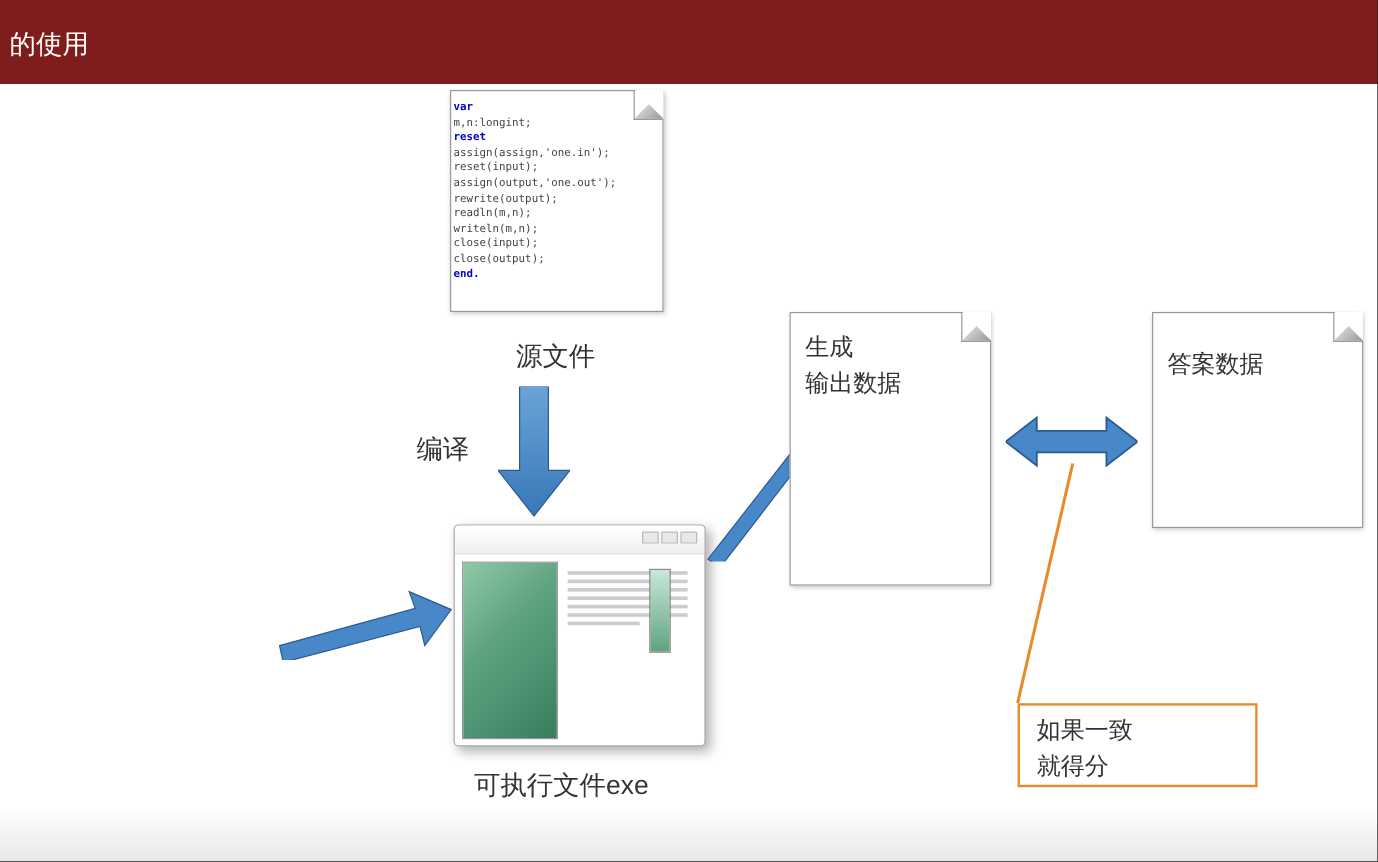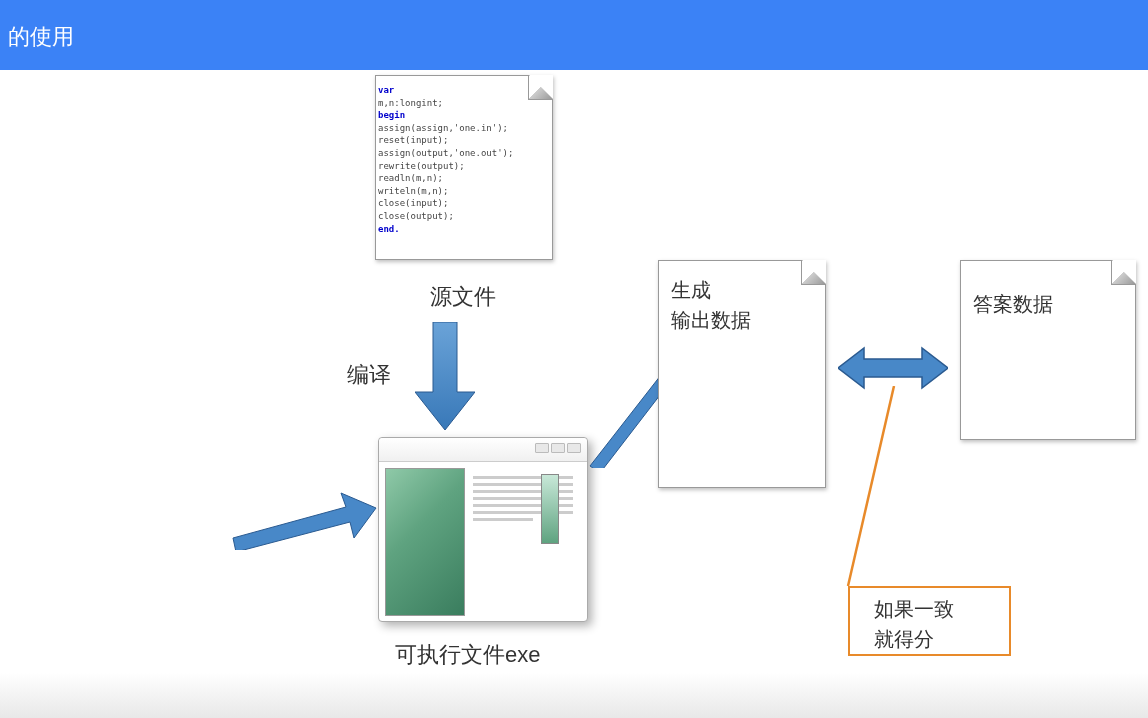--- a/index.html
+++ b/index.html
@@ -1,17 +1,17 @@
 <!DOCTYPE html>
 <html><head>
 <meta charset="utf-8">
 <style>
 *{margin:0;padding:0;box-sizing:border-box}
 body{width:1148px;height:718px;font-family:"Microsoft YaHei",Arial,sans-serif;background:#1a1a1a;overflow:hidden}
-.header{height:70px;background:#3b82f6;color:#fff;font-size:22px;padding:22px 0 0 8px;font-weight:400}
+.header{height:70px;background:#7f1d1d;color:#fff;font-size:22px;padding:22px 0 0 8px;font-weight:400}
 .canvas{position:relative;width:100%;height:648px;background:linear-gradient(to bottom,#fff 0%,#fff 93%,#e8e8e8 100%)}
 .doc-icon{position:absolute;background:#fff;border:1px solid #999;box-shadow:1px 2px 4px rgba(0,0,0,0.25)}
 .doc-fold{position:absolute;top:0;right:0;width:24px;height:24px;background:linear-gradient(135deg,#fff 0%,#fff 48%,#ccc 50%,#999 100%);border-left:1px solid #999;border-bottom:1px solid #999}
 .doc-fold::before{content:"";position:absolute;top:-1px;right:-1px;width:0;height:0;border-top:24px solid #fff;border-left:24px solid transparent}
 .doc-text{padding:14px 12px;font-size:20px;color:#333;line-height:1.5}
 .source-doc{left:375px;top:5px;width:178px;height:185px;padding:8px 2px;font-family:Consolas,monospace;font-size:9px;line-height:1.4;color:#444}
 .source-doc .kw{color:#0000cc;font-weight:bold}
 .input-doc{left:50px;top:390px;width:168px;height:168px}
 .output-doc{left:658px;top:190px;width:168px;height:228px}
 .answer-doc{left:960px;top:190px;width:176px;height:180px}
@@ -21,36 +21,36 @@
 .exe-label{left:395px;top:570px}
 .window-icon{position:absolute;left:378px;top:367px;width:210px;height:185px;background:#fff;border:1px solid #aaa;box-shadow:4px 4px 10px rgba(0,0,0,0.3);border-radius:4px}
 .win-title{height:24px;background:linear-gradient(to bottom,#fff,#f0f0f0);border-bottom:1px solid #ccc;border-radius:4px 4px 0 0;position:relative}
 .win-btns{position:absolute;right:6px;top:5px;display:flex;gap:2px}
 .win-btn{width:14px;height:10px;background:#e8e8e8;border:1px solid #bbb;border-radius:1px}
 .win-body{display:flex;height:160px;padding:6px}
 .win-left{width:80px;height:100%;background:linear-gradient(135deg,#8fc9a8 0%,#5fa380 40%,#3a7d5e 100%);border:1px solid #999}
 .win-right{flex:1;padding:4px 8px}
 .win-line{height:3px;background:#ccc;margin:4px 0}
 .win-scroll{position:absolute;right:28px;top:36px;width:18px;height:70px;background:linear-gradient(to bottom,#c8e8d8,#5fa380);border:1px solid #888}
-.callout{position:absolute;left:848px;top:516px;width:163px;height:70px;border:2px solid #e88a2a;padding:6px 24px;font-size:20px;color:#333;line-height:1.5;background:#fff}
+.callout{position:absolute;left:848px;top:516px;width:200px;height:70px;border:2px solid #e88a2a;padding:6px 14px;font-size:20px;color:#333;line-height:1.5;background:#fff}
 </style>
 </head>
 <body>
 
 <div class="header">
   <span>的使用</span>
 </div>
 
 <div class="canvas">
 
   <div class="doc-icon source-doc">
     <div id="code-lines">
         <div class="kw">var</div>
         <div>m,n:longint;</div>
-        <div class="kw">begin</div>
+        <div class="kw">reset</div>
         <div>  assign(assign,'one.in');</div>
         <div>  reset(input);</div>
         <div>  assign(output,'one.out');</div>
         <div>  rewrite(output);</div>
         <div>  readln(m,n);</div>
         <div>  writeln(m,n);</div>
         <div>  close(input);</div>
         <div>  close(output);</div>
         <div class="kw">end.</div>
       </div>

